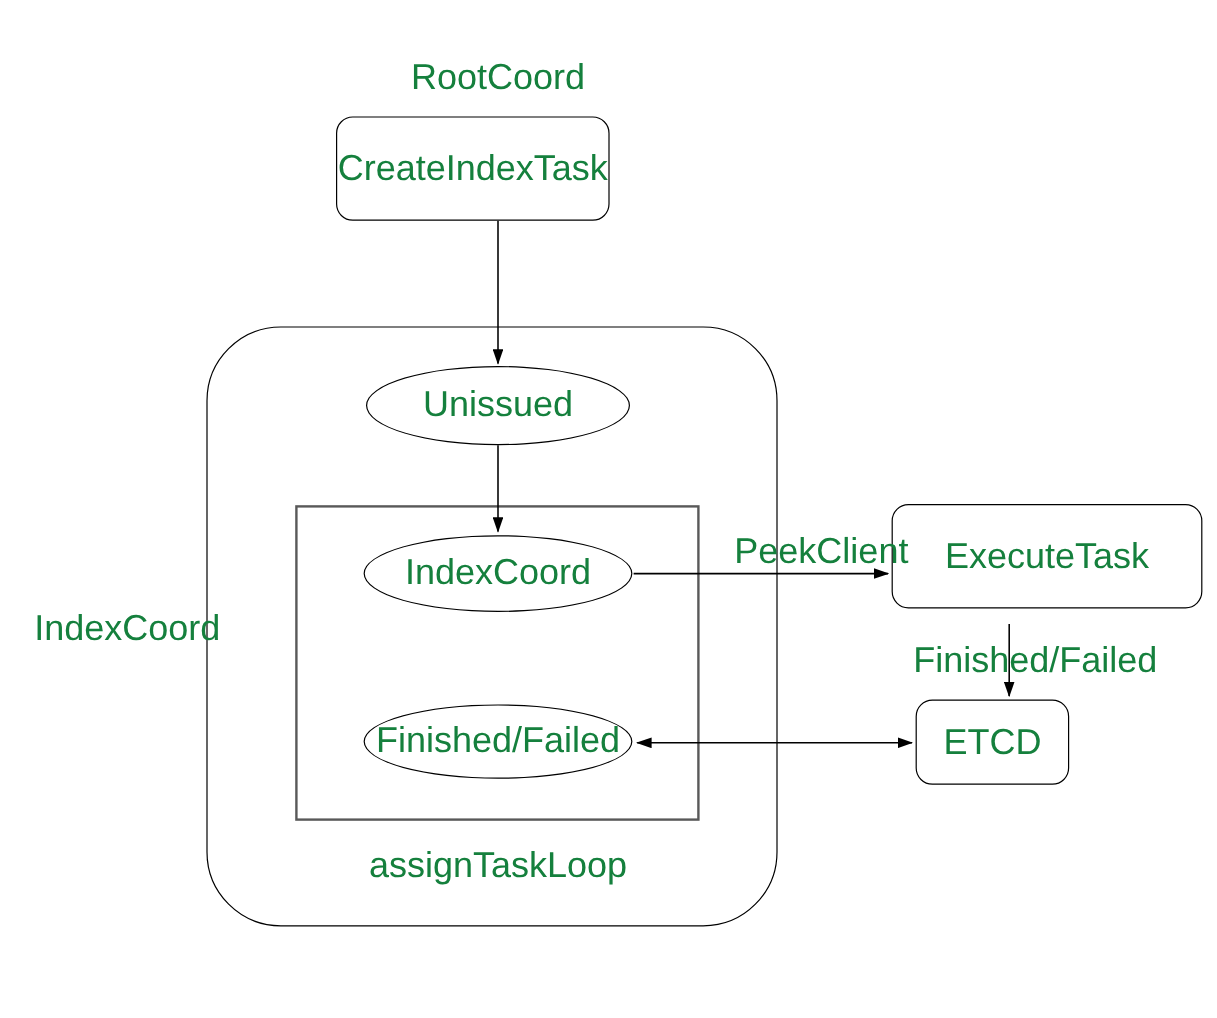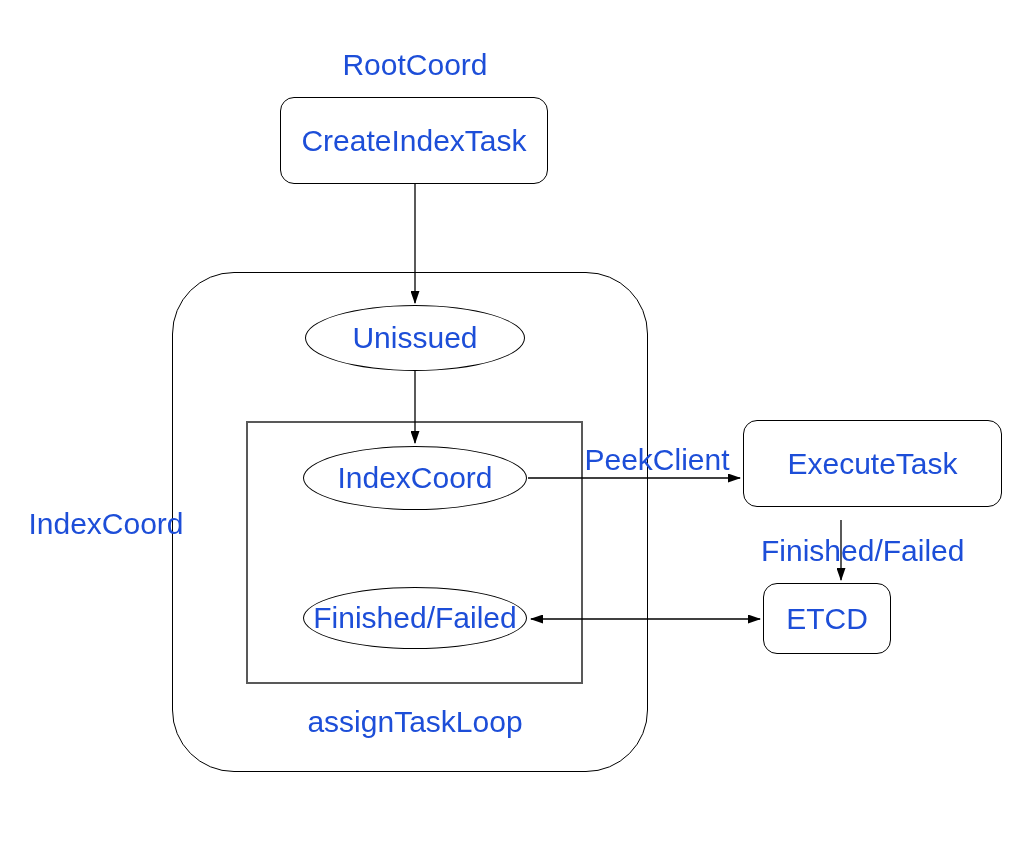--- a/index.html
+++ b/index.html
@@ -6,21 +6,21 @@
     margin: 0;
     padding: 0;
     background: #ffffff;
   }
   .canvas {
     position: relative;
     width: 1014px;
     height: 848px;
     background: #ffffff;
     font-family: "Liberation Sans", sans-serif;
-    color: #1d4ed8;
+    color: #15803d;
     overflow: hidden;
   }
   .connectors {
     position: absolute;
     left: 0;
     top: 0;
     z-index: 3;
     pointer-events: none;
   }
   .connectors line {
@@ -59,21 +59,21 @@
     align-items: center;
     justify-content: center;
     font-size: 30px;
     line-height: 36px;
     white-space: nowrap;
     z-index: 4;
   }
   .rect-node { border-radius: 14px; }
   .ellipse-node { border-radius: 50%; }
 
-  .node-create-index-task { left: 280px; top: 97px;  width: 268px; height: 87px; }
+  .node-create-index-task { left: 280px; top: 97px;  width: 228px; height: 87px; }
   .node-unissued          { left: 305px; top: 305px; width: 220px; height: 66px; }
   .node-in-progress       { left: 303px; top: 446px; width: 224px; height: 64px; }
   .node-finished-failed   { left: 303px; top: 587px; width: 224px; height: 62px; }
   .node-execute-task      { left: 743px; top: 420px; width: 259px; height: 87px; }
   .node-etcd              { left: 763px; top: 583px; width: 128px; height: 71px; }
 
   .diagram-label {
     position: absolute;
     font-size: 30px;
     line-height: 36px;
@@ -83,21 +83,21 @@
   }
   .label-root-coord       { left: 265px; top: 47px;  width: 300px; }
   .label-index-coord      { left: 0px;   top: 506px; width: 176px; margin-left: 18px; }
   .label-index-node       { left: 748px; top: 392px; width: 200px; }
   .label-assign-task-loop { left: 265px; top: 704px; width: 300px; }
 
   .edge-label {
     position: absolute;
     font-size: 30px;
     line-height: 36px;
-    text-align: center;
+    text-align: right;
     white-space: nowrap;
     z-index: 5;
   }
   .edge-label-peek-client     { left: 557px; top: 442px; width: 200px; }
   .edge-label-watch           { left: 546px; top: 579px; width: 200px; }
   .edge-label-finished-failed { left: 761px; top: 533px; width: 200px; }
 </style>
 </head>
 <body>
 

